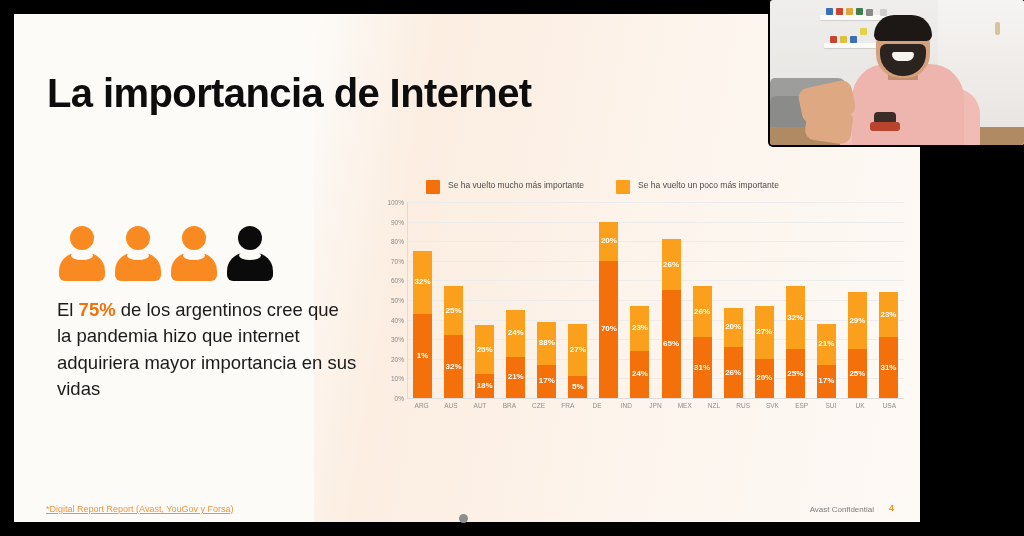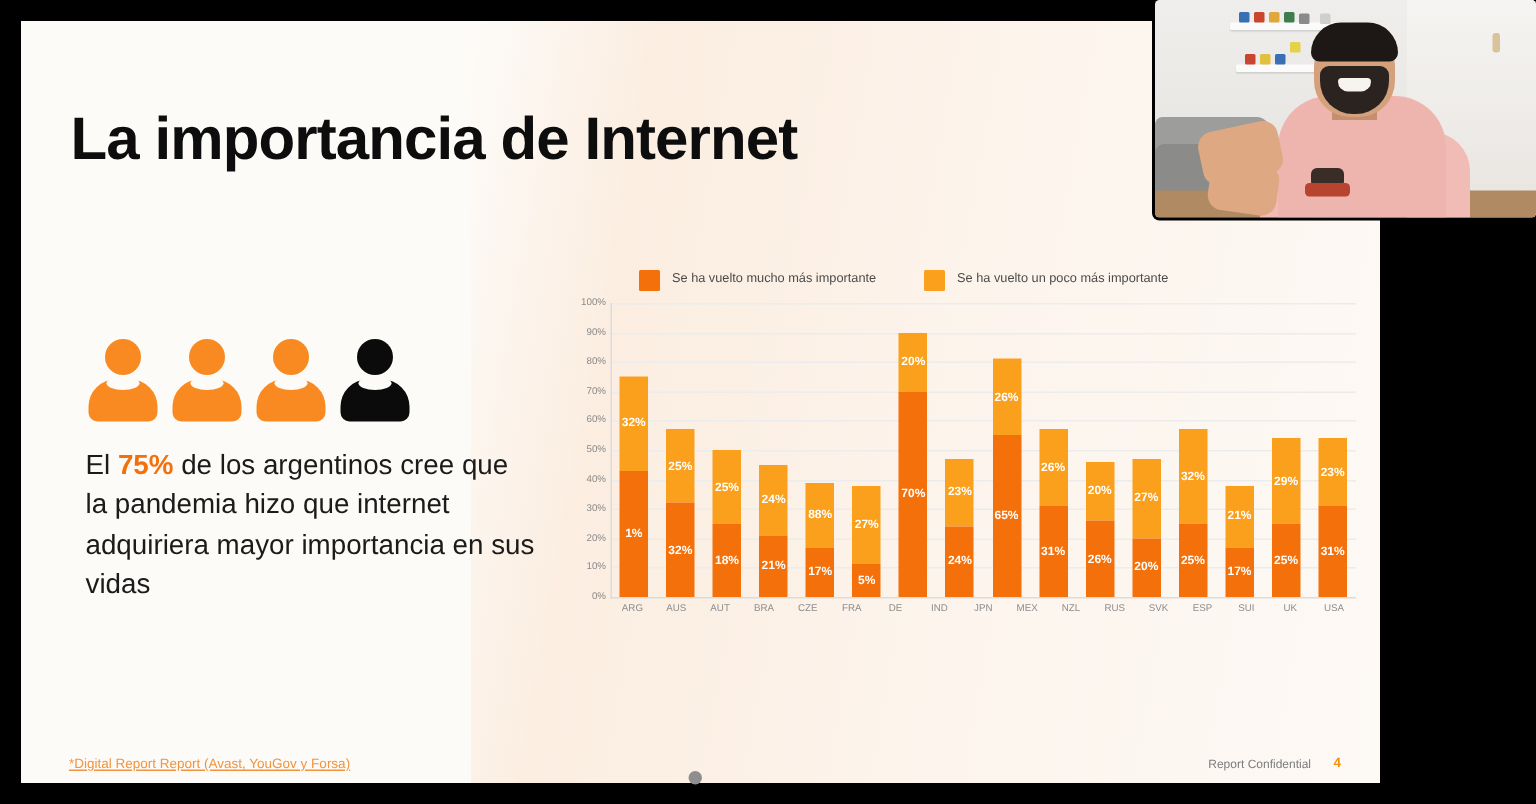--- a/index.html
+++ b/index.html
@@ -182,21 +182,21 @@
                 <span>25%</span>
               </div>
               <div class="seg low" style="height: 62.72px;">
                 <span>32%</span>
               </div>
             </div>
             <div class="barwrap">
               <div class="seg high" style="height: 49px;">
                 <span>25%</span>
               </div>
-              <div class="seg low" style="height: 49px;">
+              <div class="seg low" style="height: 24px;">
                 <span>18%</span>
               </div>
             </div>
             <div class="barwrap">
               <div class="seg high" style="height: 47.04px;">
                 <span>24%</span>
               </div>
               <div class="seg low" style="height: 41.16px;">
                 <span>21%</span>
               </div>
@@ -314,21 +314,21 @@
             <div class="xl">SVK</div>
             <div class="xl">ESP</div>
             <div class="xl">SUI</div>
             <div class="xl">UK</div>
             <div class="xl">USA</div>
           </div>
       </div>
     </div>
 
     <div id="footnote">*Digital Report Report (Avast, YouGov y Forsa)</div>
-    <div id="confidential">Report Confidential</div>
+    <div id="confidential">Avast Confidential</div>
     <div id="pagenum">4</div>
   </div>
 
   <div id="dot"></div>
 
   <div id="cam">
     <div class="wall"></div>
     <div class="wall2"></div>
     <div class="door"></div>
     <div class="shelf shelfA"></div>

